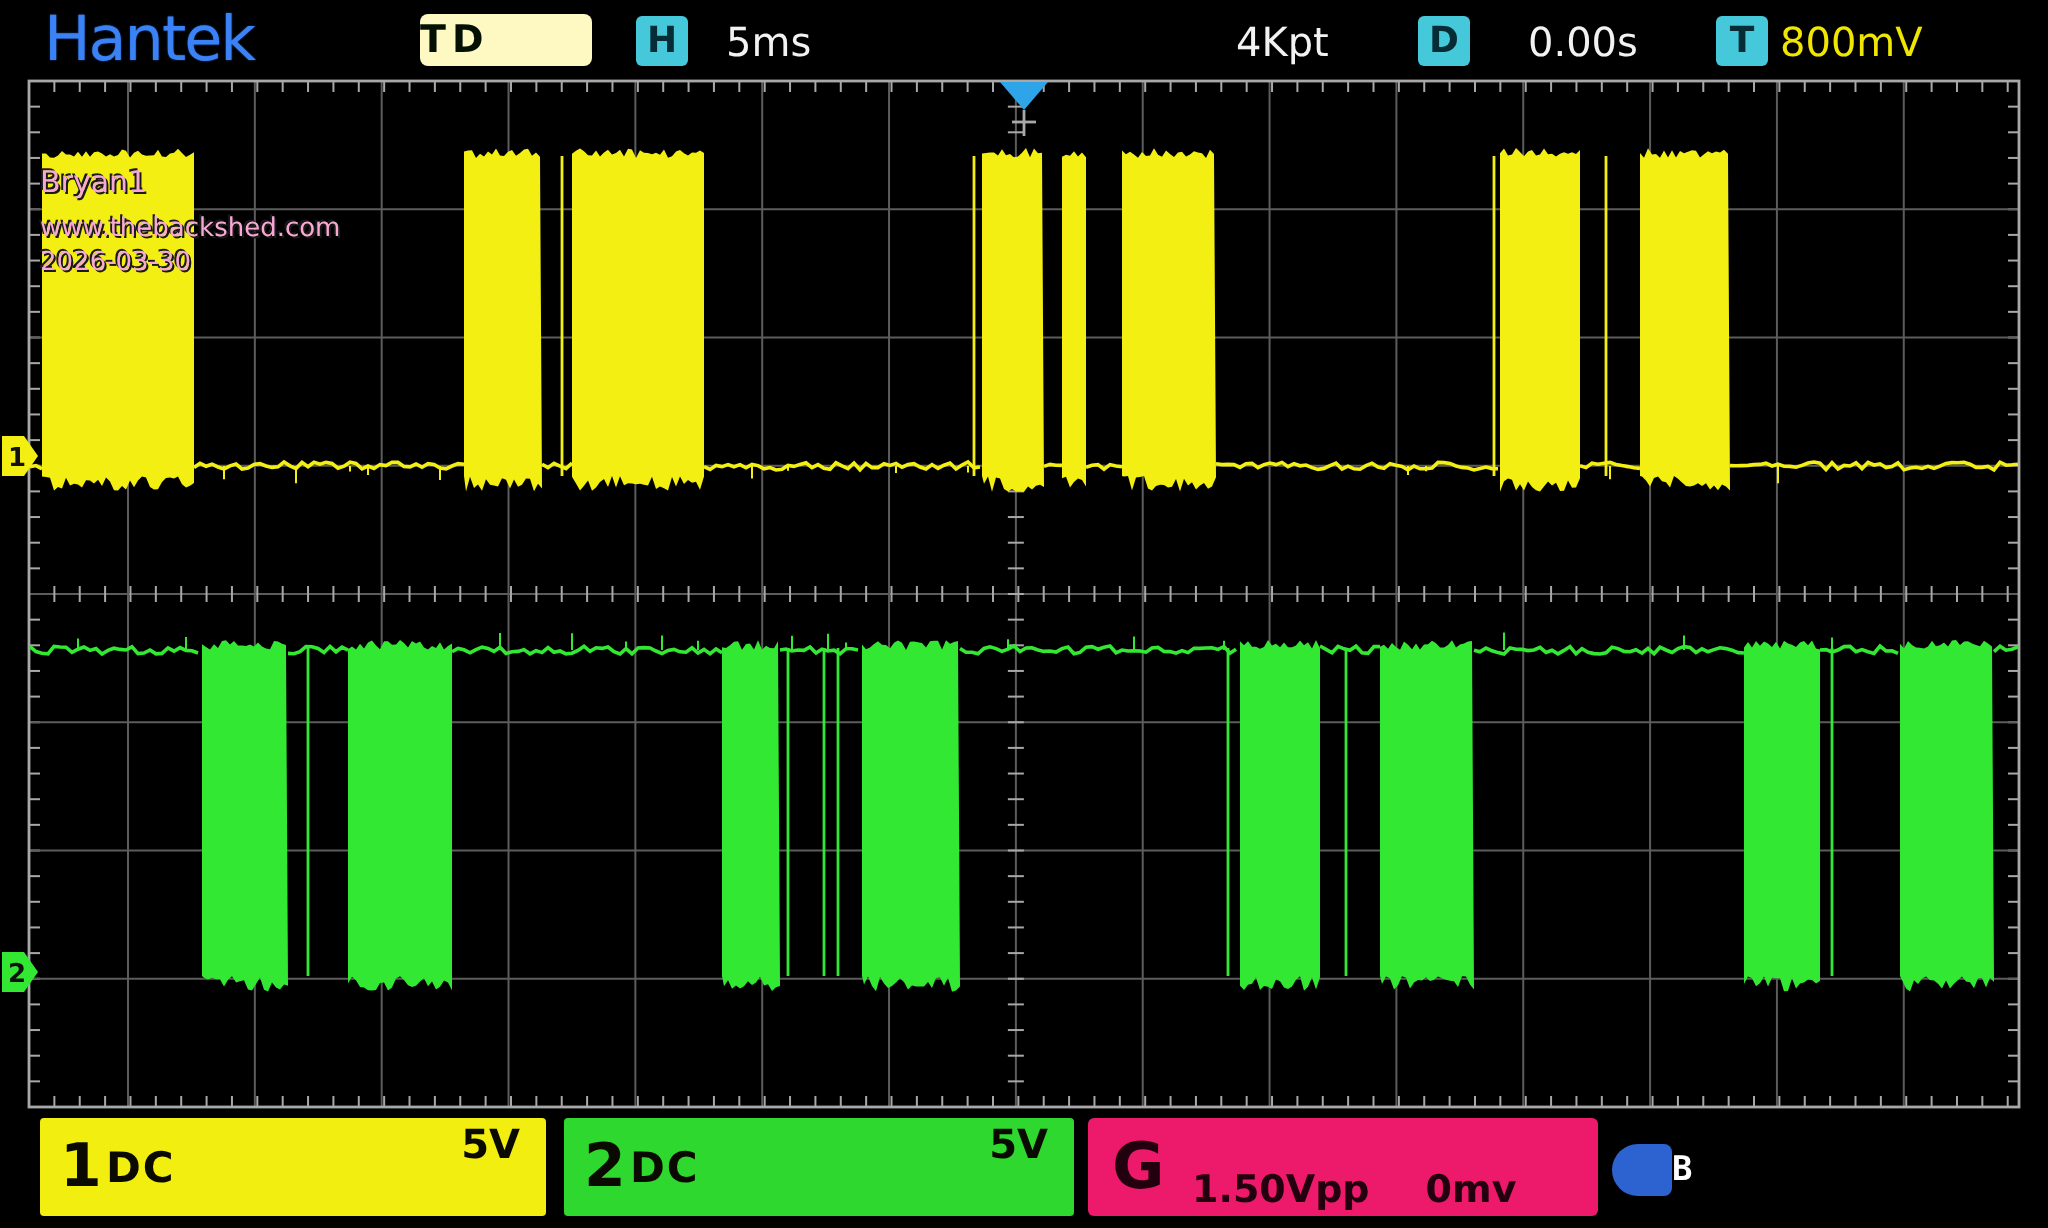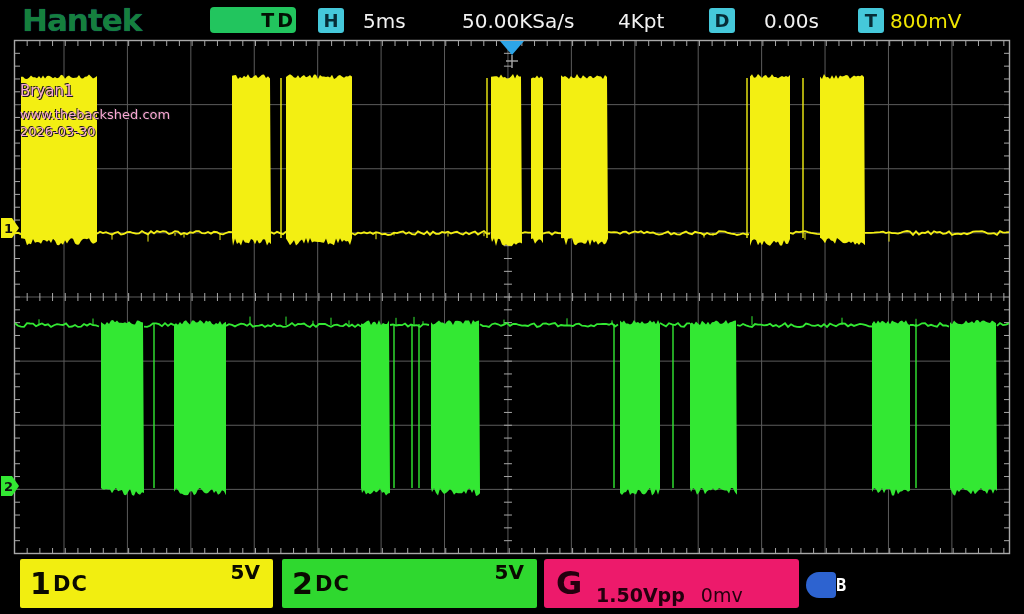--- a/index.html
+++ b/index.html
@@ -1,25 +1,25 @@
 <!DOCTYPE html>
 <html><head>
 <meta charset="utf-8">
 <style>
   html,body{margin:0;padding:0;background:#000;}
   .screen{position:relative;width:1024px;height:614px;background:#000;overflow:hidden;
           font-family:"DejaVu Sans","Liberation Sans",sans-serif;}
 
   
   .topbar{position:absolute;left:0;top:0;width:1024px;height:40px;background:#000;}
-  .logo{position:absolute;left:22px;top:2px;font-size:31px;font-weight:700;letter-spacing:-1px;
-        color:#15803d;text-shadow:0 0 1px #1b4f95;}
-  .td-btn{position:absolute;left:210px;top:7px;width:86px;height:26px;background:#22c55e;
+  .logo{position:absolute;left:22px;top:2px;font-size:31px;font-weight:400;letter-spacing:-1px;
+        color:#3b82f6;text-shadow:0 0 1px #1b4f95;}
+  .td-btn{position:absolute;left:210px;top:7px;width:86px;height:26px;background:#fef9c3;
           border-radius:4px;color:#031003;font-weight:800;font-size:19px;letter-spacing:3px;
-          text-align:right;line-height:26px;}
+          text-align:left;line-height:26px;}
   .badge{position:absolute;top:8px;width:26px;height:25px;background:#45c8da;border-radius:3px;
          color:#062c36;font-weight:800;font-size:18px;text-align:center;line-height:25px;}
   .badge-h{left:318px;} .badge-d{left:709px;} .badge-t{left:858px;}
   .hdr-txt{position:absolute;top:9px;color:#f2f2f2;font-weight:400;font-size:20px;white-space:nowrap;}
   .hdr-timebase{left:363px;} .hdr-rate{left:462px;} .hdr-depth{left:618px;}
   .hdr-offset{left:764px;} .hdr-trglvl{left:890px;color:#f0e600;}
 
   
   #scope-svg{position:absolute;left:0;top:0;}
 
@@ -39,37 +39,36 @@
   .ch1box{left:20px;width:253px;background:#f2ee10;}
   .ch2box{left:282px;width:255px;background:#2fd82f;}
   .genbox{position:absolute;left:544px;top:3px;width:255px;height:49px;background:#ed1a6b;
           border-radius:3px;color:#23000e;}
   .genbox .glabel{position:absolute;left:12px;top:5px;font-size:32px;font-weight:700;}
   .genbox .grow1{position:absolute;left:52px;top:4px;width:195px;display:flex;align-items:center;}
   .genbox .grow1 svg{margin-left:2px;}
   .genbox .gfreq{margin-left:auto;font-size:19px;font-weight:800;}
   .genbox .grow2{position:absolute;left:52px;top:25px;width:195px;display:flex;}
   .genbox .gamp{font-size:19px;font-weight:800;}
-  .genbox .goff{font-size:19px;font-weight:400;margin-left:16px;}
+  .genbox .goff{font-size:19px;font-weight:700;margin-left:28px;}
   .usbicon{position:absolute;left:806px;top:16px;width:30px;height:26px;background:#2d63d0;
            border-radius:13px 4px 4px 13px;}
   .usb-b{position:absolute;left:836px;top:18px;color:#fff;font-family:"DejaVu Sans Mono","Liberation Mono",monospace;
          font-size:17px;font-weight:800;line-height:22px;}
 </style>
 </head>
 <body>
 
 <div class="screen">
 
   <div class="topbar">
     <div class="logo">Hantek</div>
     <div class="td-btn">TD</div>
     <div class="badge badge-h">H</div>
     <div class="hdr-txt hdr-timebase">5ms</div>
-    <div class="hdr-txt hdr-rate">50.00KSa/s</div>
     <div class="hdr-txt hdr-depth">4Kpt</div>
     <div class="badge badge-d">D</div>
     <div class="hdr-txt hdr-offset">0.00s</div>
     <div class="badge badge-t">T</div>
     <div class="hdr-txt hdr-trglvl">800mV</div>
   </div>
 
   <svg id="scope-svg" width="1024" height="614" viewBox="0 0 1024 614">
       <line x1="14.5" y1="40.5" x2="14.5" y2="46" stroke="#a8a8a8" stroke-width="1"></line>
       <line x1="14.5" y1="548" x2="14.5" y2="553.5" stroke="#a8a8a8" stroke-width="1"></line>

